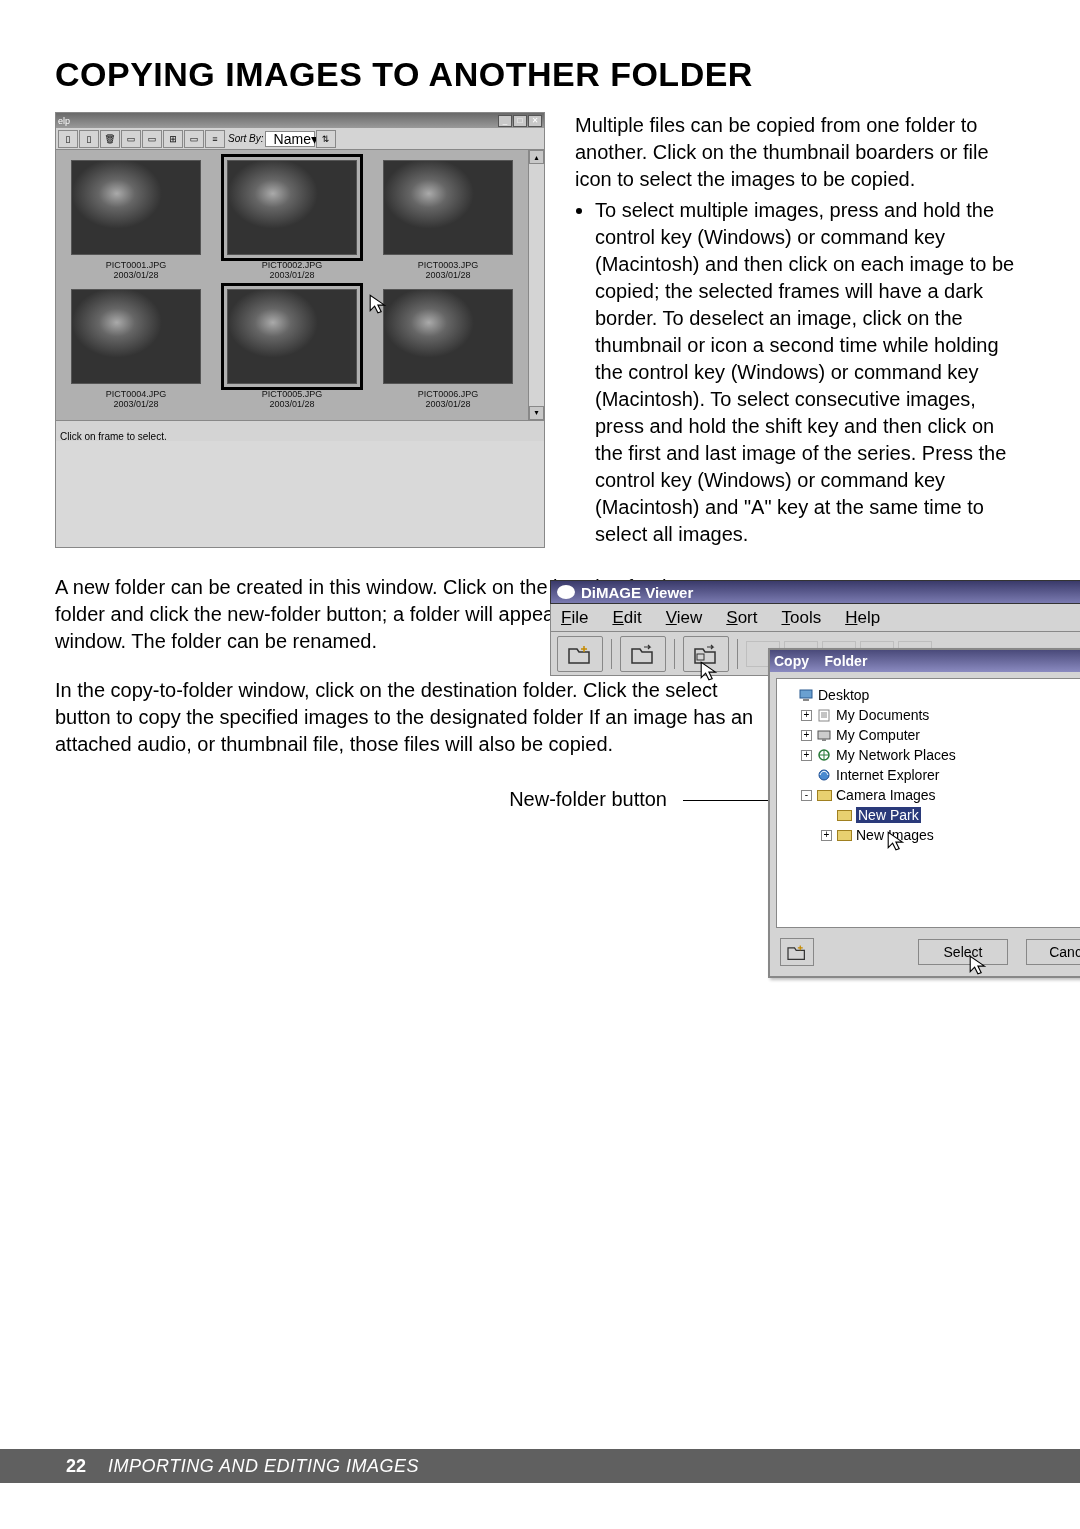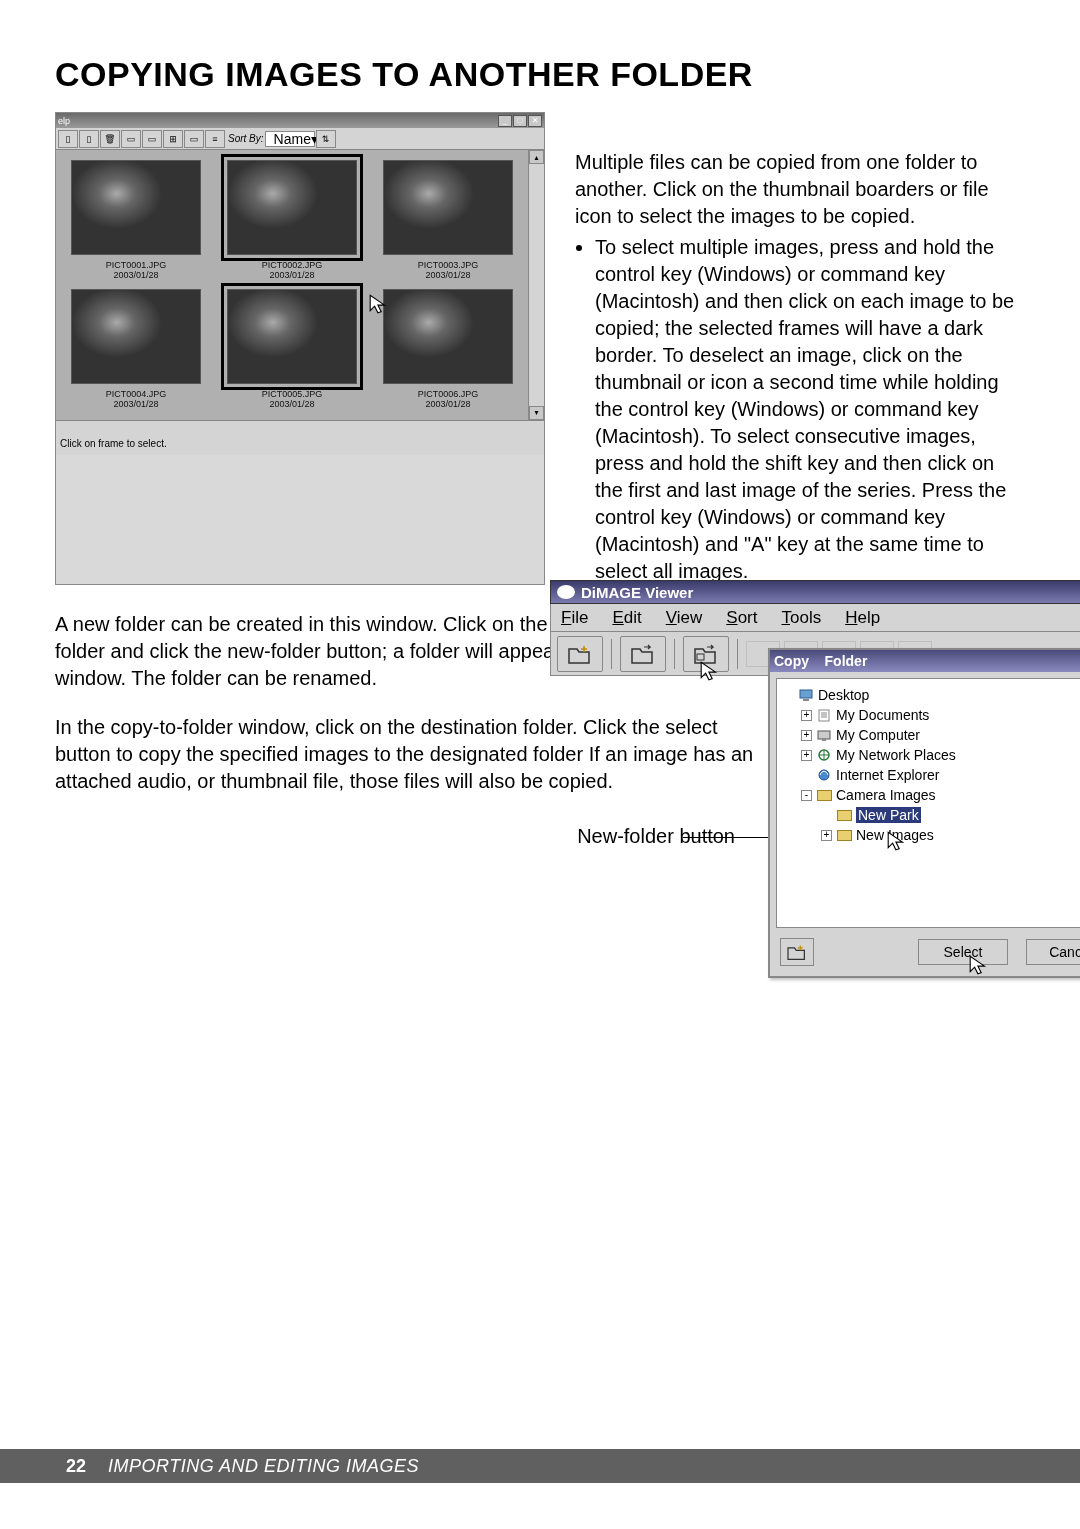--- a/index.html
+++ b/index.html
@@ -17,38 +17,38 @@
   .sort-select { width:50px; height:16px; background:#fff; border:1px solid #888; font-size:14px; display:flex; align-items:center; justify-content:space-between; padding:0 8px; }
   .thumb-grid-wrap { display:flex; }
   .thumb-grid { flex:1; display:grid; grid-template-columns: repeat(3,1fr); gap:8px; padding:10px 6px; background:#b0b0b0; }
   .thumb-cell { display:flex; flex-direction:column; align-items:center; }
   .thumb-img { width:130px; height:95px; background: radial-gradient(ellipse 45px 35px at 35% 35%, #aaa 0%, #666 40%, #333 100%), radial-gradient(ellipse 50px 38px at 70% 65%, #999 0%, #555 45%, #222 100%), #2a2a2a; border:1px solid #555; }
   .thumb-cell.selected .thumb-img { outline: 3px solid #000; outline-offset: 3px; }
   .thumb-cap { font-size:9px; text-align:center; color:#111; margin-top:6px; line-height:1.1; }
   .vscroll { width:16px; background:#d4d4d4; border-left:1px solid #888; position:relative; }
   .vscroll .arrow { height:14px; background:#c8c8c8; border:1px solid #888; display:flex; align-items:center; justify-content:center; font-size:8px; }
   .vscroll .track { flex:1; }
-  .status-bar { background:#d4d4d4; border-top:1px solid #888; height:16px; font-size:10px; padding:17px 4px; display:flex; }
+  .status-bar { background:#d4d4d4; border-top:1px solid #888; height:16px; font-size:10px; padding:10px 4px; display:flex; }
   .status-bar .status-left { flex:0 0 40%; border-right:1px solid #888; }
   .status-bar .status-right { flex:1; }
   .cursor-arrow { position:absolute; pointer-events:none; }
   .cursor-arrow svg { width:22px; height:22px; }
 
   .intro-text { flex:1; font-size: 20px; line-height: 1.35; }
-  .intro-text p { margin-bottom: 4px; margin-top: 37px; }
+  .intro-text p { margin-bottom: 4px; }
   .intro-text ul { list-style: disc; padding-left: 20px; }
 
   .mid-block { display:flex; gap:26px; margin-top: 4px; }
   .mid-left { flex: 0 0 458px; font-size: 20px; line-height: 1.35; }
   .mid-left p { margin-bottom: 22px; }
 
   .lower-left { width: 720px; font-size:20px; line-height:1.35; }
   .lower-left p { margin-bottom: 22px; }
 
-  .newfolder-label { font-size:20px; text-align:right; width: 720px; padding-right: 40px; position:relative; margin-top: 30px; }
+  .newfolder-label { font-size:20px; text-align:right; width: 720px; padding-right: 108px; position:relative; margin-top: 30px; }
   .newfolder-line { position:absolute; top: 12px; right: -10px; width: 102px; height: 1px; background:#000; }
 
   .viewer-panel { position:absolute; top: 580px; left: 550px; width: 565px; }
   .dimage-titlebar { background: linear-gradient(#3a3a6a,#7a7ab0); color:#fff; height:24px; display:flex; align-items:center; padding:0 6px; font-weight:bold; font-size:15px; gap:6px; border:1px solid #333; }
   .dimage-titlebar .eye-icon { width:18px; height:14px; background:#fff; border-radius:50%; position:relative; }
   .menubar { background:#d4d4d4; border:1px solid #888; border-top:none; height:28px; display:flex; align-items:center; gap:24px; padding:0 10px; font-size:17px; }
   .menubar span u { text-decoration: underline; }
   .big-toolbar { background:#d4d4d4; border:1px solid #888; border-top:none; height:44px; display:flex; align-items:center; padding:0 6px; gap:6px; position:relative; }
   .big-tb-btn { width:46px; height:36px; background:#d4d4d4; border:1px solid #888; border-radius:2px; display:flex; align-items:center; justify-content:center; }
   .big-tb-btn svg { width:26px; height:22px; }

